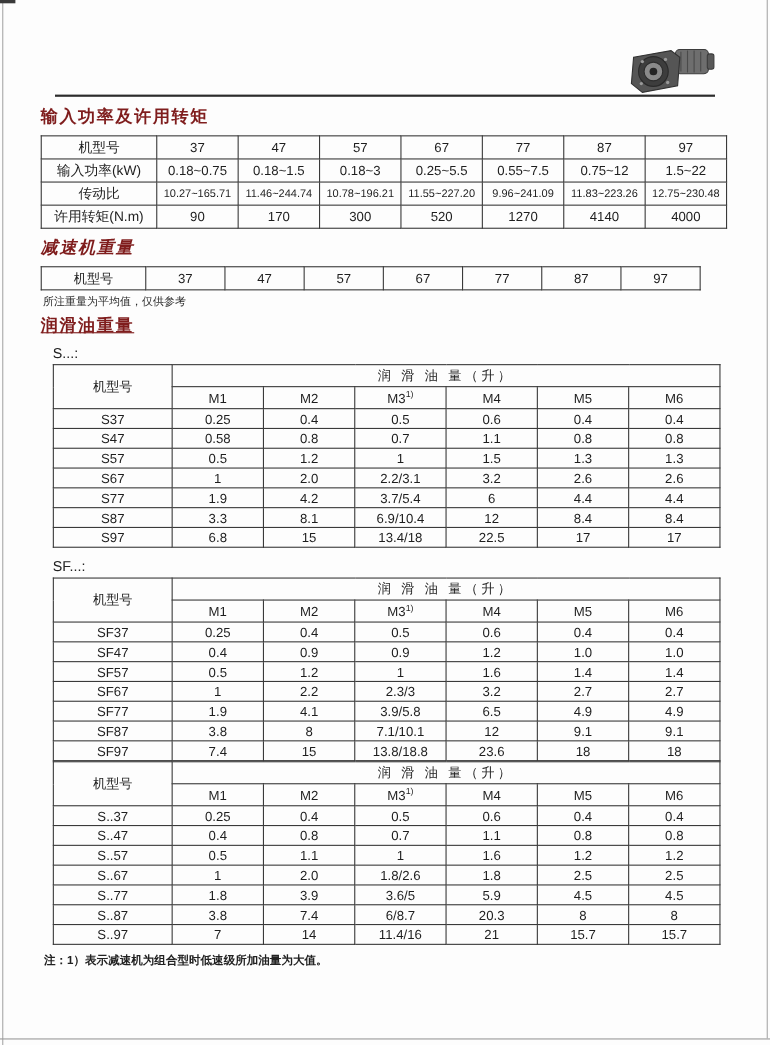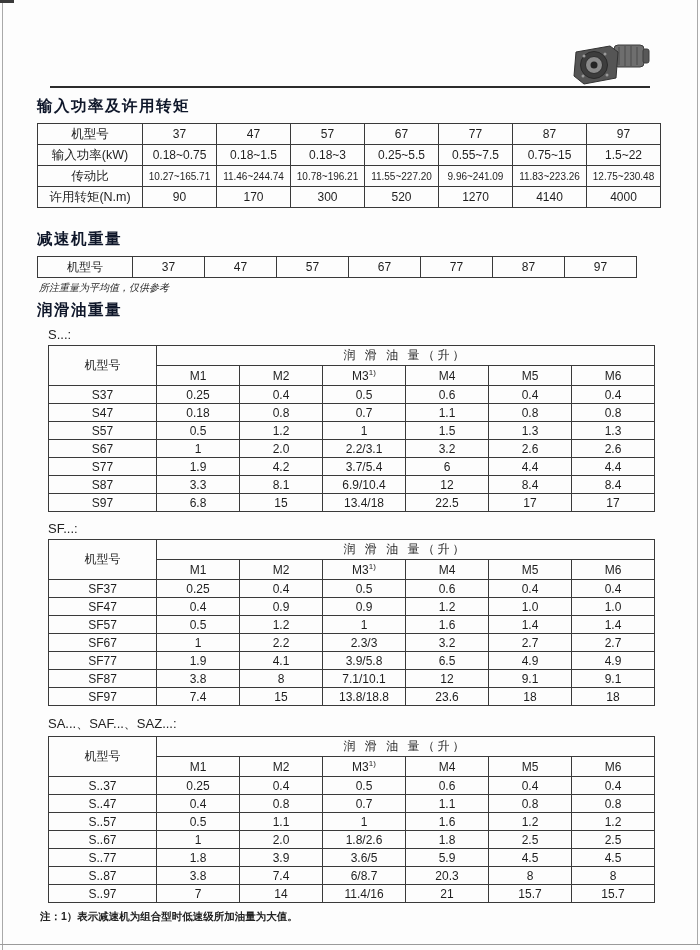--- a/index.html
+++ b/index.html
@@ -8,26 +8,26 @@
     font-family:"Liberation Sans",sans-serif;color:#1e1e1e;overflow:hidden;
   }
   .edge-left{position:absolute;left:2px;top:0;width:1px;height:950px;background:#a9a9a9;}
   .edge-right{position:absolute;left:697px;top:0;width:1px;height:944px;background:#a9a9a9;}
   .edge-bottom{position:absolute;left:0;top:944px;width:700px;height:1px;background:#9a9a9a;}
   .corner-mark{position:absolute;left:0;top:0;width:14px;height:3px;background:#3a3a3a;}
   .top-rule{position:absolute;left:50px;top:86px;width:600px;height:2px;background:#2c2c2c;}
   .gearmotor{position:absolute;left:570px;top:38px;width:84px;height:48px;}
   .content{position:absolute;left:37px;top:96px;width:626px;}
 
-  .section-title{font-size:15.5px;font-weight:bold;letter-spacing:1.5px;margin:0 0 6px 0;color:#0f172a;}
-  .t2{margin-top:21px;}
-  .t3{margin-top:5px;}
+  .section-title{font-size:15.5px;font-weight:bold;letter-spacing:1.5px;margin:0 0 6px 0;color:#7f1d1d;}
+  .t2{margin-top:7px;font-style:italic;}
+  .t3{margin-top:5px;text-decoration:underline;}
   .sub-label{font-size:13px;margin:9px 0 3px 11px;color:#222;}
   .sub-label.first{margin-top:4px;}
-  .small-note{font-size:10px;margin:3px 0 0 2px;color:#2a2a2a;font-style:italic;}
+  .small-note{font-size:10px;margin:3px 0 0 2px;color:#2a2a2a;}
   .footnote{font-size:10.5px;font-weight:bold;margin:7px 0 0 3px;color:#222;}
 
   table.tbl{border-collapse:collapse;table-layout:fixed;}
   table.tbl td,table.tbl th{
     border:1px solid #3a3a3a;text-align:center;vertical-align:middle;
     font-size:12px;font-weight:normal;padding:0 1px;height:20px;color:#1e1e1e;overflow:hidden;white-space:nowrap;
   }
   table.power{width:624px;}
   table.power col.c-label{width:105px;}
   table.power td.row-head{font-size:12.5px;}
@@ -96,21 +96,21 @@
       <td>87</td>
       <td>97</td>
     </tr>
     <tr>
       <td class="row-head">输入功率(kW)</td>
       <td>0.18~0.75</td>
       <td>0.18~1.5</td>
       <td>0.18~3</td>
       <td>0.25~5.5</td>
       <td>0.55~7.5</td>
-      <td>0.75~15</td>
+      <td>0.75~12</td>
       <td>1.5~22</td>
     </tr>
     <tr class="ratio-row">
       <td class="row-head">传动比</td>
       <td>10.27~165.71</td>
       <td>11.46~244.74</td>
       <td>10.78~196.21</td>
       <td>11.55~227.20</td>
       <td>9.96~241.09</td>
       <td>11.83~223.26</td>
@@ -190,21 +190,21 @@
           <td>S37</td>
           <td>0.25</td>
           <td>0.4</td>
           <td>0.5</td>
           <td>0.6</td>
           <td>0.4</td>
           <td>0.4</td>
         </tr>
         <tr>
           <td>S47</td>
-          <td>0.18</td>
+          <td>0.58</td>
           <td>0.8</td>
           <td>0.7</td>
           <td>1.1</td>
           <td>0.8</td>
           <td>0.8</td>
         </tr>
         <tr>
           <td>S57</td>
           <td>0.5</td>
           <td>1.2</td>
@@ -337,21 +337,20 @@
           <td>7.4</td>
           <td>15</td>
           <td>13.8/18.8</td>
           <td>23.6</td>
           <td>18</td>
           <td>18</td>
         </tr>
       </tbody>
   </table>
 
-  <div class="sub-label">SA...、SAF...、SAZ...:</div>
   <table class="tbl oil">
     <colgroup>
         <col class="c-model">
         <col>
         <col>
         <col>
         <col>
         <col>
         <col>
       </colgroup>

